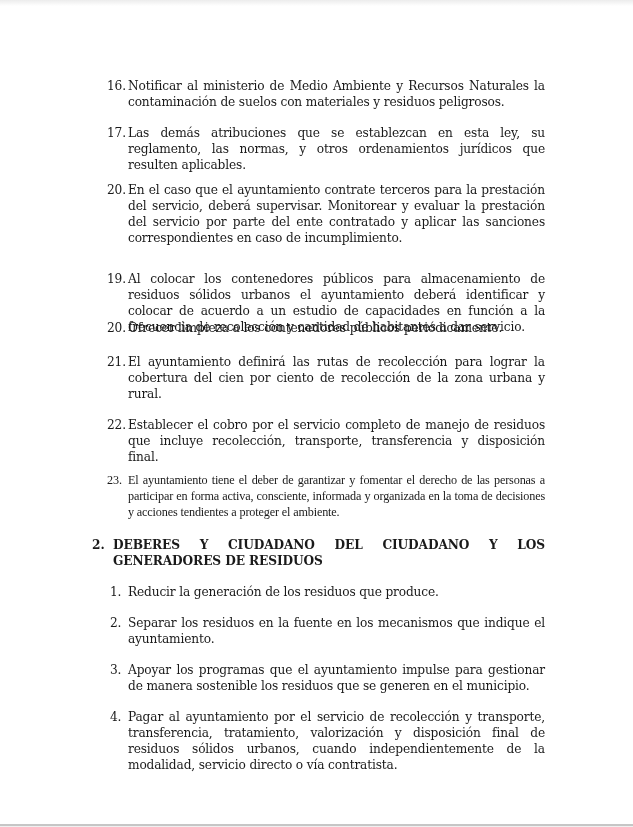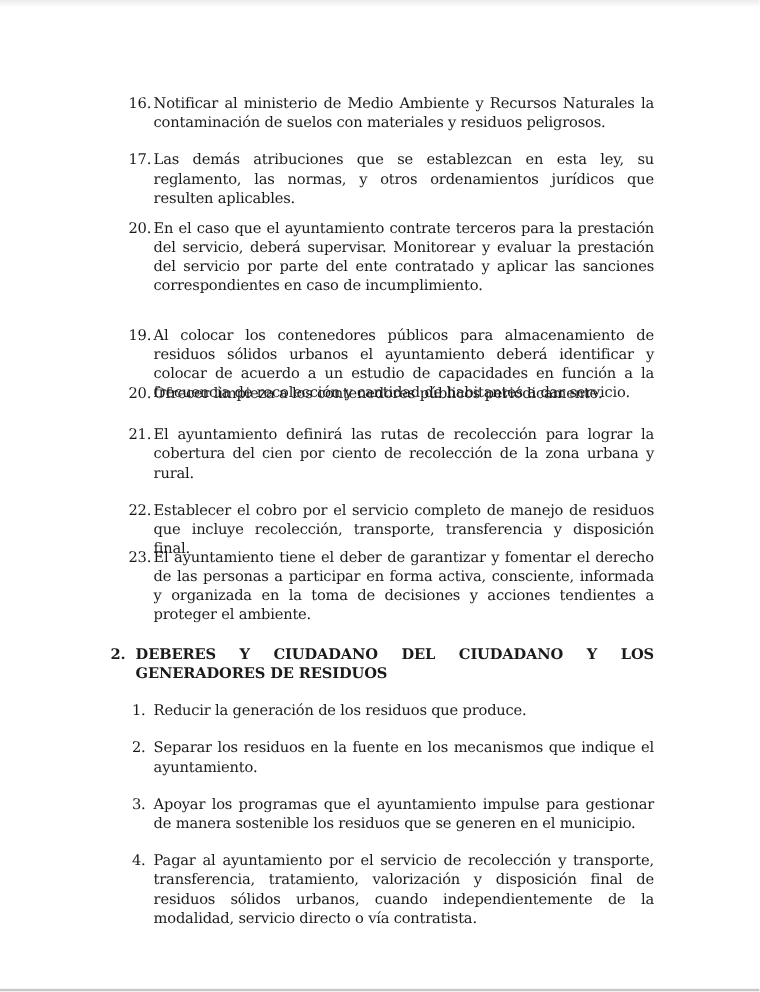--- a/index.html
+++ b/index.html
@@ -119,21 +119,21 @@
   <div class="item last-left" style="top:354px;">
     <span class="num">21.</span>
     <span class="text">El ayuntamiento definirá las rutas de recolección para lograr la cobertura del cien por ciento de recolección de la zona urbana y rural.</span>
   </div>
 
   <div class="item last-left" style="top:417px;">
     <span class="num">22.</span>
     <span class="text">Establecer el cobro por el servicio completo de manejo de residuos que incluye recolección, transporte, transferencia y disposición final.</span>
   </div>
 
-  <div class="item last-left" style="top:456px;">
+  <div class="item last-left" style="top:472px;font-family:Liberation Serif, serif;">
     <span class="num">23.</span>
     <span class="text">El ayuntamiento tiene el deber de garantizar y fomentar el derecho de las personas a participar en forma activa, consciente, informada y organizada en la toma de decisiones y acciones tendientes a proteger el ambiente.</span>
   </div>
 
   <div class="section-heading" style="top:537px;">
     <span class="num">2.</span>
     <span class="text">DEBERES Y CIUDADANO DEL CIUDADANO Y LOS GENERADORES DE RESIDUOS</span>
   </div>
 
   <div class="item sub-item last-left" style="top:584px;">

